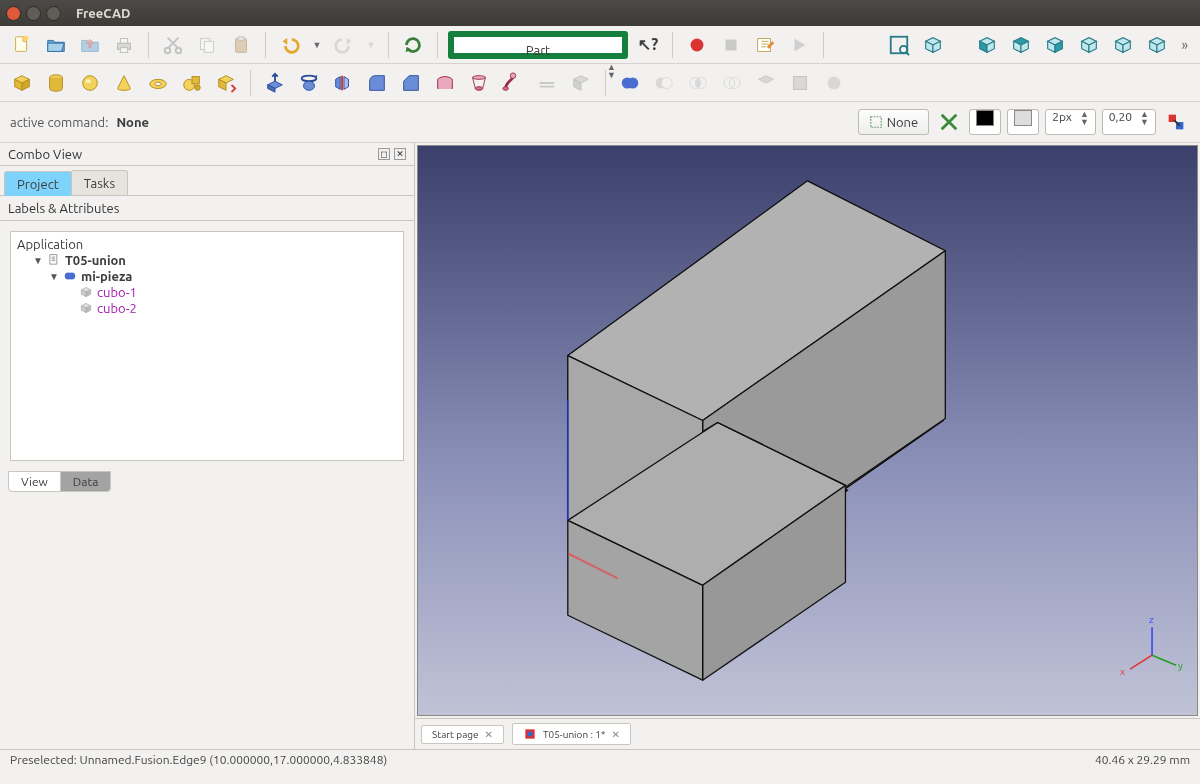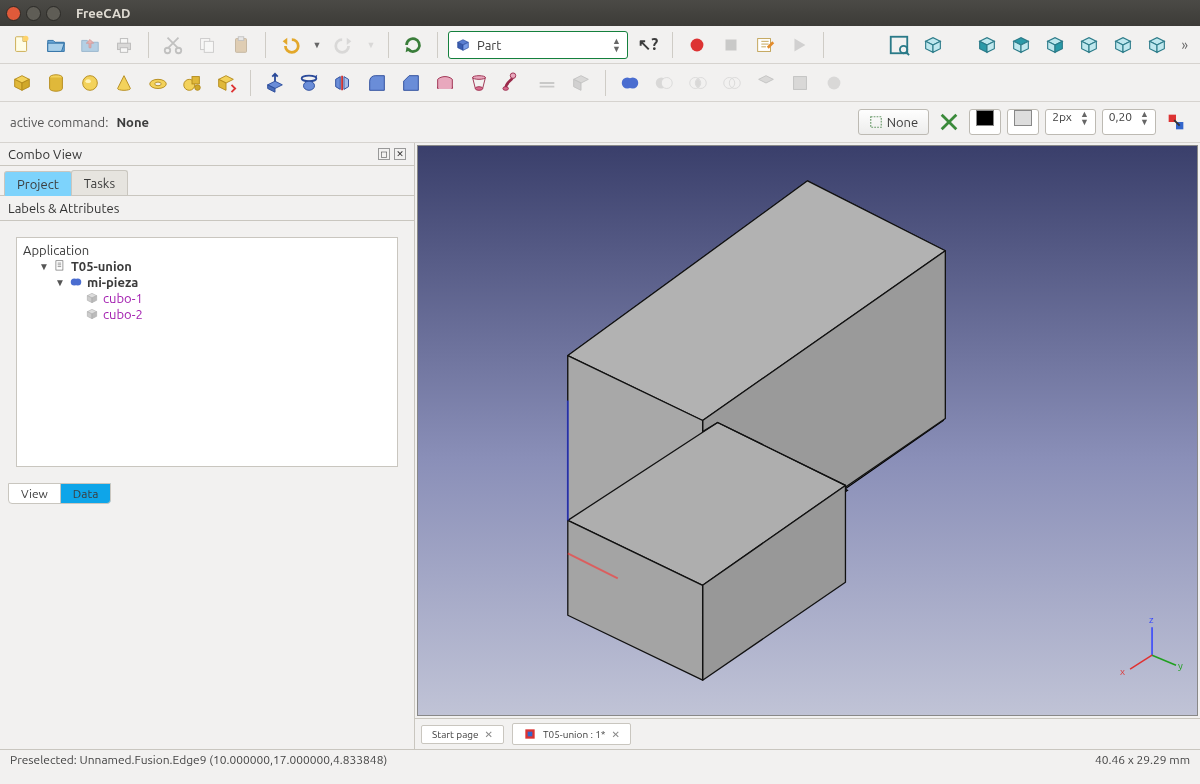--- a/index.html
+++ b/index.html
@@ -10,21 +10,21 @@
 .titlebar .wbtn { width:15px; height:15px; border-radius:50%; background:#5f5d56; border:1px solid #2b2a27; margin-right:5px; display:inline-block; }
 .titlebar .wbtn.close { background:#df5a3a; }
 .titlebar .title { margin-left:10px; font-weight:bold; color:#dfdbd2; font-size:13px; }
 
 
 .toolbar { display:flex; align-items:center; padding:4px 8px; gap:6px; border-bottom:1px solid #d6d3cf; background:#f2f1f0; min-height:38px; }
 .toolbar .sep { width:1px; height:26px; background:#cfccc6; margin:0 4px; }
 .tbtn { width:28px; height:28px; border:1px solid transparent; border-radius:3px; display:flex; align-items:center; justify-content:center; cursor:pointer; }
 .tbtn.disabled { opacity:0.45; cursor:default; }
 .tbtn svg, .tbtn .glyph { width:22px; height:22px; }
-.wb-select { width:180px; height:28px; border:1px solid #15803d; background:#fff; border-radius:3px; display:flex; align-items:center; padding:0 6px; gap:6px; }
+.wb-select { width:180px; height:28px; border:6px solid #15803d; background:#fff; border-radius:3px; display:flex; align-items:center; padding:0 6px; gap:6px;flex-direction:column; }
 .wb-select .arrows { margin-left:auto; font-size:9px; color:#666; line-height:8px; }
 .spacer { flex:1; }
 .chip { height:26px; border:1px solid #bdbab3; border-radius:3px; background:#fff; display:flex; padding:0 6px; gap:4px; font-size:12px; }
 .swatch { width:18px; height:16px; border:1px solid #888; }
 
 
 .activecmd { padding:6px 10px; border-bottom:1px solid #d6d3cf; display:flex; align-items:center; gap:8px; }
 .activecmd .label { color:#555; }
 .activecmd .val { font-weight:bold; }
 .activecmd .right { margin-left:auto; display:flex; align-items:center; gap:6px; }
@@ -33,32 +33,32 @@
 
 .main { display:flex; height:calc(784px - 26px - 38px - 40px - 34px - 20px - 20px); }
 .sidebar { width:415px; border-right:1px solid #c9c6bf; display:flex; flex-direction:column; background:#f2f1f0; }
 .panel-title { padding:4px 8px; display:flex; align-items:center; font-size:13px; color:#333; border-bottom:1px solid #c9c6bf; }
 .panel-title .pctl { margin-left:auto; display:flex; gap:4px; }
 .pctl span { width:12px; height:12px; border:1px solid #999; font-size:9px; text-align:center; line-height:10px; cursor:pointer; }
 .tabs { display:flex; padding:4px 4px 0 4px; gap:0; border-bottom:1px solid #c9c6bf; }
 .tab { padding:5px 12px; border:1px solid #c9c6bf; border-bottom:none; background:#e6e4df; border-radius:3px 3px 0 0; margin-right:-1px; font-size:13px; cursor:pointer; }
 .tab.active { background:#7dd3fc; font-weight:normal; position:relative; top:1px; }
 .treehead { padding:5px 8px; border-bottom:1px solid #c9c6bf; color:#333; }
-.tree { flex:0 0 230px; background:#fff; border:1px solid #c9c6bf; margin:16px; padding:4px; overflow:auto; }
+.tree { flex:0 0 230px; background:#fff; border:1px solid #c9c6bf; margin:10px; padding:4px; overflow:auto; }
 .tree ul { list-style:none; padding-left:16px; }
 .tree li { padding:1px 0; display:flex; align-items:center; gap:4px; white-space:nowrap; }
 .tree .tw { width:10px; text-align:center; cursor:pointer; color:#555; font-size:10px; }
 .tree .bold { font-weight:bold; }
 .tree .dim { color:#a21caf; }
 .proptable { flex:1; background:#fff; border:1px solid #c9c6bf; margin:2px; display:flex; flex-direction:column; }
 .proptable .phead { display:flex; border-bottom:1px solid #c9c6bf; }
 .proptable .phead div { padding:5px 8px; }
 .proptable .phead div:first-child { width:100px; border-right:1px solid #c9c6bf; }
 .bottabs { display:flex; padding:0 4px 2px 8px; }
-.btab { padding:3px 12px; border:1px solid #c9c6bf; font-size:12px; background:#0ea5e9; cursor:pointer; }
+.btab { padding:3px 12px; border:1px solid #c9c6bf; font-size:12px; background:#a3a3a3; cursor:pointer; }
 .btab.active { background:#fff; }
 .btab:first-child { border-radius:0 0 0 4px; }
 .btab:last-child { border-radius:0 0 4px 0; margin-left:-1px; }
 
 
 .viewport { flex:1; position:relative; background:linear-gradient(#3a3f6b 0%, #8a8fb8 55%, #c0c3d6 100%); border:1px solid #888; margin:2px; }
 .viewport svg { width:100%; height:100%; }
 .viewtabs { display:flex; padding:4px 6px; gap:8px; align-items:center; border-top:1px solid #c9c6bf; }
 .vtab { padding:3px 10px; border:1px solid #c9c6bf; background:#fff; border-radius:2px; display:flex; align-items:center; gap:6px; font-size:10px; }
 .vtab .x { color:#888; cursor:pointer; }

